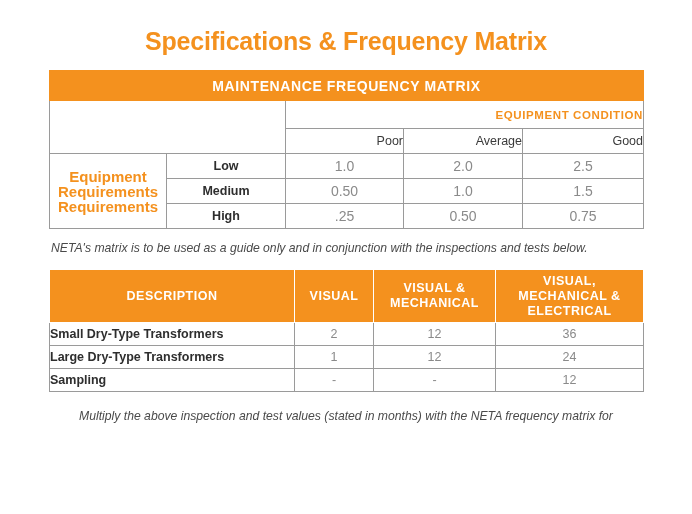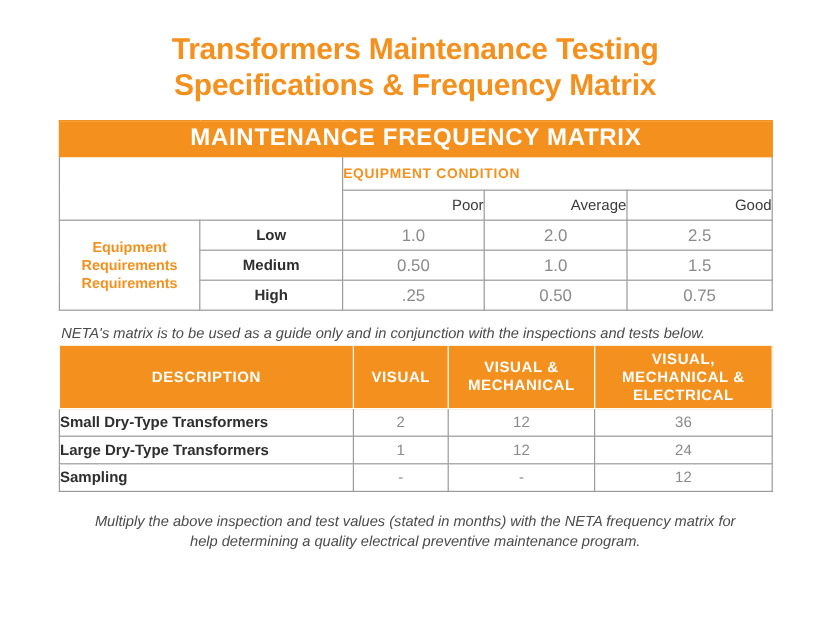--- a/index.html
+++ b/index.html
@@ -50,32 +50,32 @@
     vertical-align: middle;
   }
 
   
   #table-one { margin-top: 14px; }
 
   .banner {
     background: #F4911E;
     color: #ffffff;
     font-weight: bold;
-    font-size: 20px;
+    font-size: 14px;
     letter-spacing: 0.6px;
     text-align: center;
     height: 29px;
     border: 1px solid #F4911E !important;
   }
   .subhead-orange {
     color: #F4911E;
     font-weight: bold;
     font-size: 11.5px;
     letter-spacing: 0.6px;
-    text-align: left;
+    text-align: right;
     height: 27px;
     margin-top: 24px;
   }
   .blank-cell {
     background: #ffffff;
   }
   .cond-label {
     text-align: right;
     color: #3b3b3b;
     font-size: 12.5px;
@@ -91,36 +91,37 @@
   .val {
     text-align: center;
     color: #8a8a8a;
     font-size: 14px;
     height: 24px;
   }
   .err-label {
     text-align: center;
     color: #F4911E;
     font-weight: bold;
-    font-size: 12px;
+    font-size: 15px;
     line-height: 15px;
     padding: 2px 4px;
   }
 
   
   .note {
     width: 594px;
     margin: 0 auto;
     font-style: italic;
     font-size: 12.2px;
     color: #4a4a4a;
     line-height: 17px;
   }
   #note-one {
     padding-top: 11px;
+    padding-bottom: 12px;
     text-align: left;
     padding-left: 4px;
   }
   #note-two {
     padding-top: 16px;
     text-align: center;
   }
 
   
   .hdr2 {
@@ -149,21 +150,20 @@
     font-size: 12.5px;
     height: 22px;
   }
 </style>
 </head>
 <body>
 
 <div class="page">
 
   <div class="title-block">
-    <div class="title-line">Transformers Maintenance Testing</div>
     <div class="title-line">Specifications &amp; Frequency Matrix</div>
   </div>
 
   <div class="tbl-wrap" id="table-one">
     <table class="matrix">
       <colgroup>
         <col style="width:117px">
         <col style="width:119px">
         <col style="width:118px">
         <col style="width:119px">
@@ -250,16 +250,15 @@
           <td class="num-cell">-</td>
           <td class="num-cell">-</td>
           <td class="num-cell">12</td>
         </tr>
       </tbody>
     </table>
   </div>
 
   <div class="note" id="note-two">
     <span>Multiply the above inspection and test values (stated in months) with the NETA frequency matrix for</span><br>
-    <span>help determining a quality electrical preventive maintenance program.</span>
   </div>
 
 </div>
 
 </body></html>

